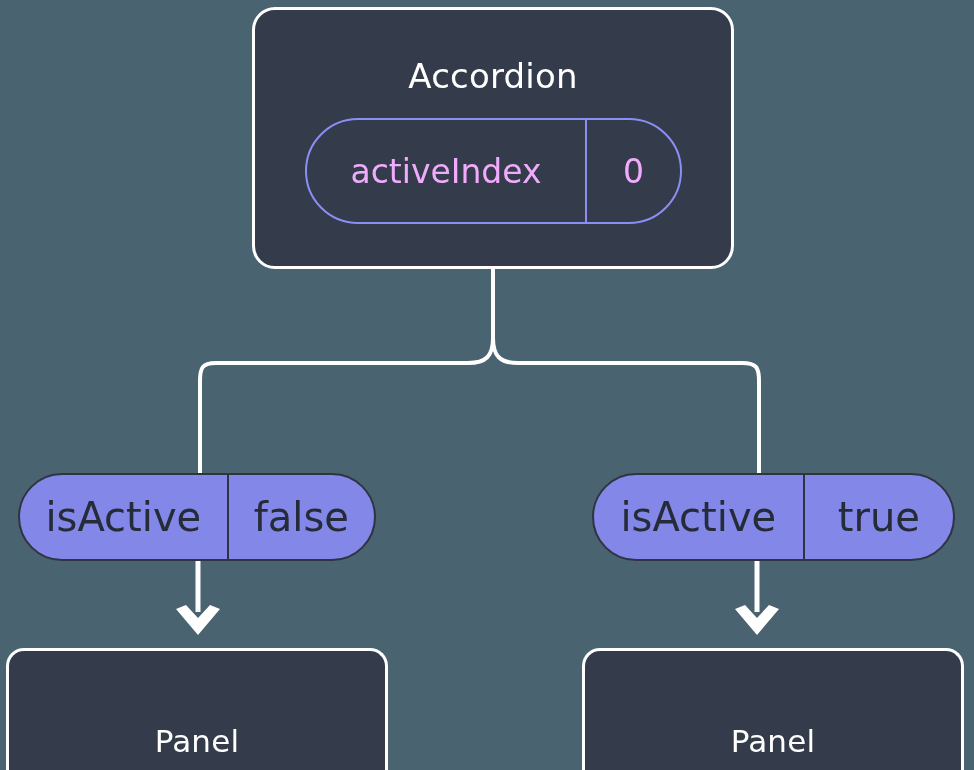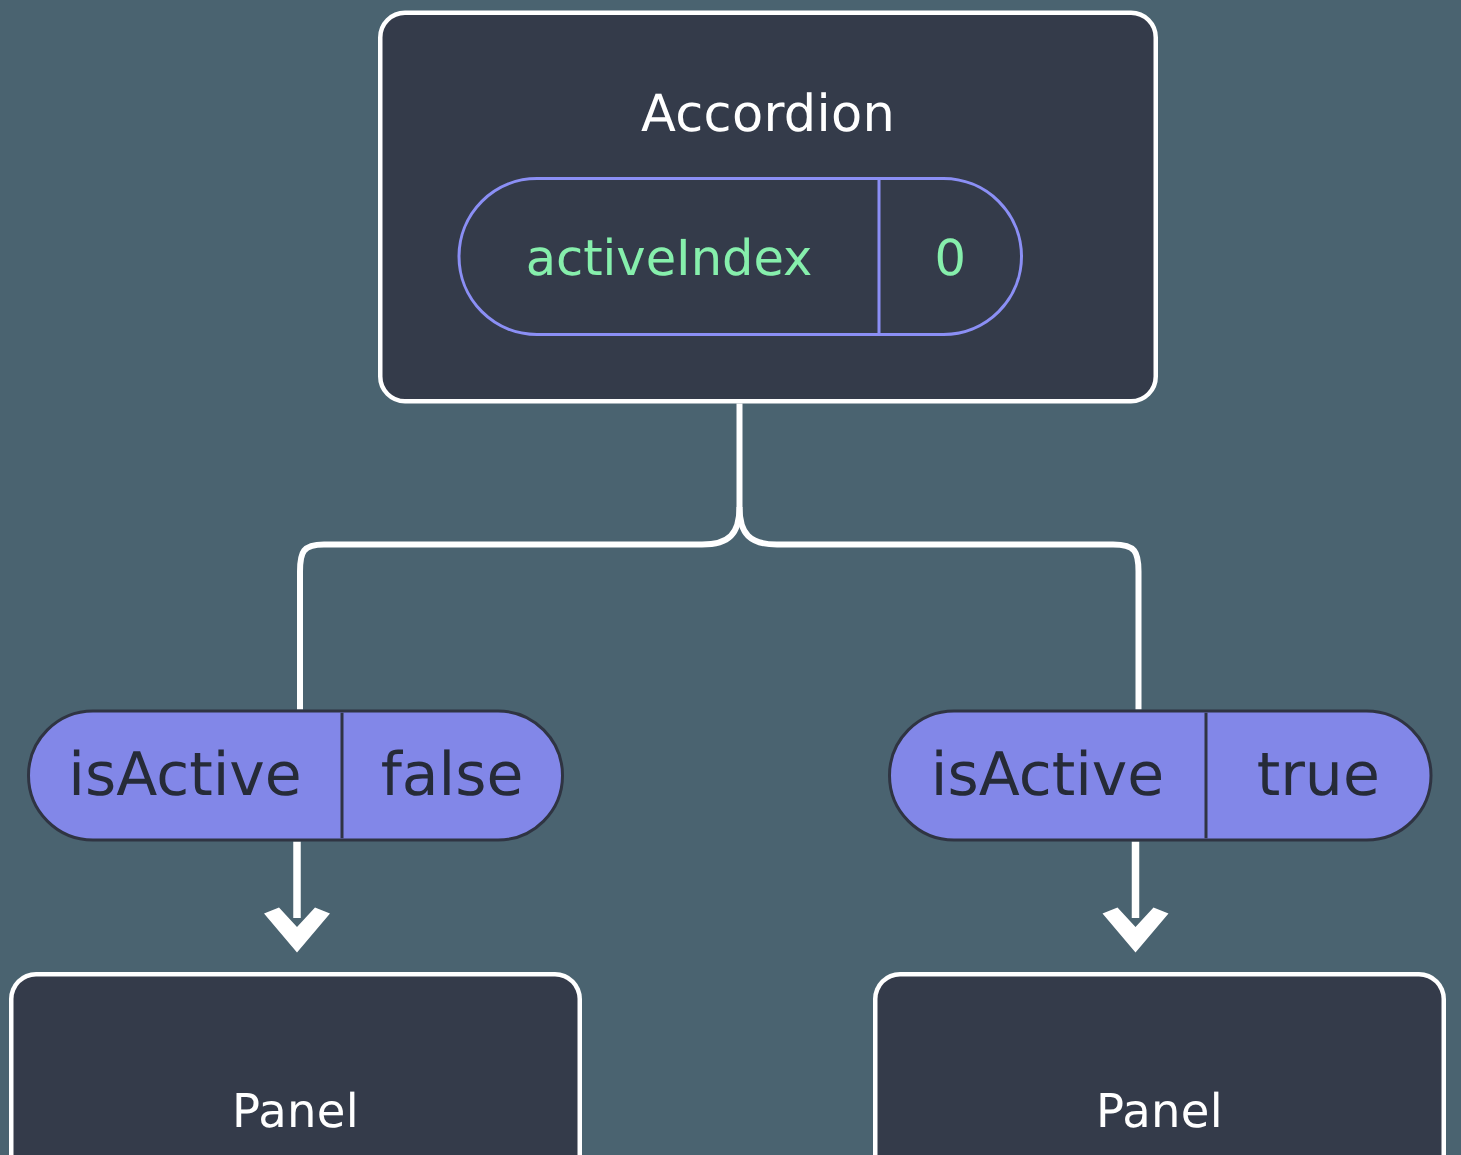--- a/index.html
+++ b/index.html
@@ -43,22 +43,23 @@
     font-size: 34px;
     font-weight: 500;
     letter-spacing: 0.2px;
     white-space: nowrap;
   }
 
   
   #accordion-box {
     left: 252px;
     top: 7px;
-    width: 520px;
+    width: 482px;
     height: 262px;
+    border-radius: 23px;
   }
   #accordion-box .node-title { top: 46px; }
 
   
   #panel-left-box {
     left: 6px;
     top: 648px;
     width: 382px;
     height: 122px;
     border-bottom-left-radius: 0;
@@ -94,21 +95,21 @@
     white-space: nowrap;
   }
 
   
   .pill-outline {
     border: 2px solid #8b8ff5;
     background: transparent;
   }
   .pill-outline .pill-key,
   .pill-outline .pill-val {
-    color: #86efac;
+    color: #f0abfc;
     font-size: 33px;
     font-weight: 400;
   }
   .pill-outline .pill-val { border-left: 2px solid #8b8ff5; }
 
   
   .pill-filled {
     border: 2px solid #2f3442;
     background: #8287e8;
   }

